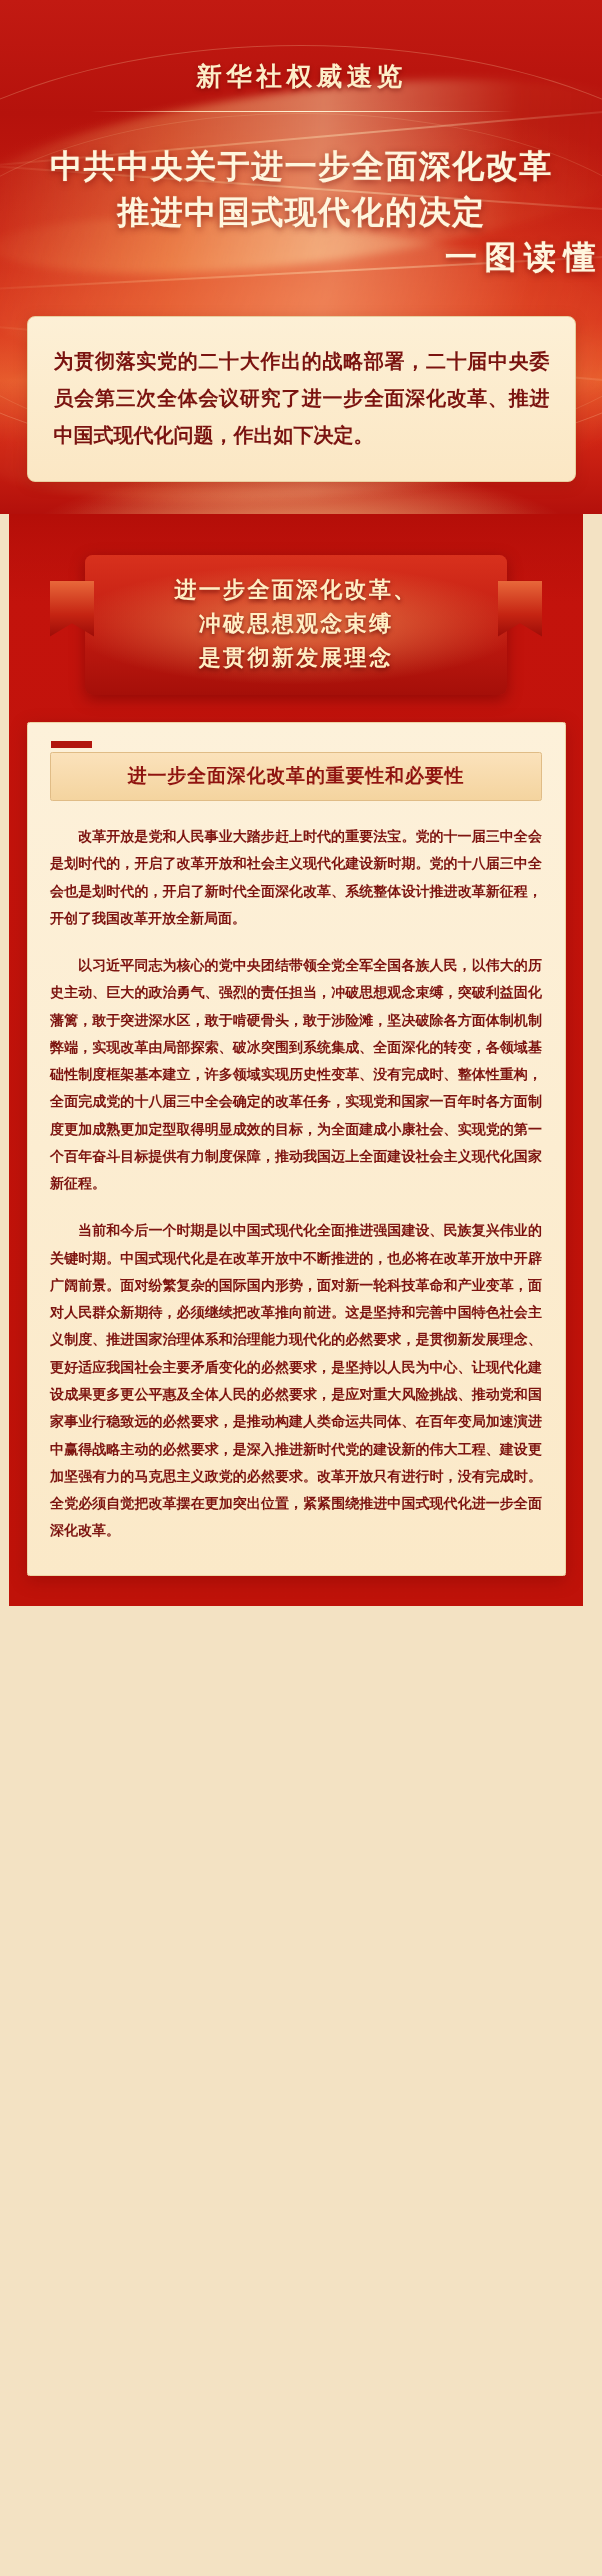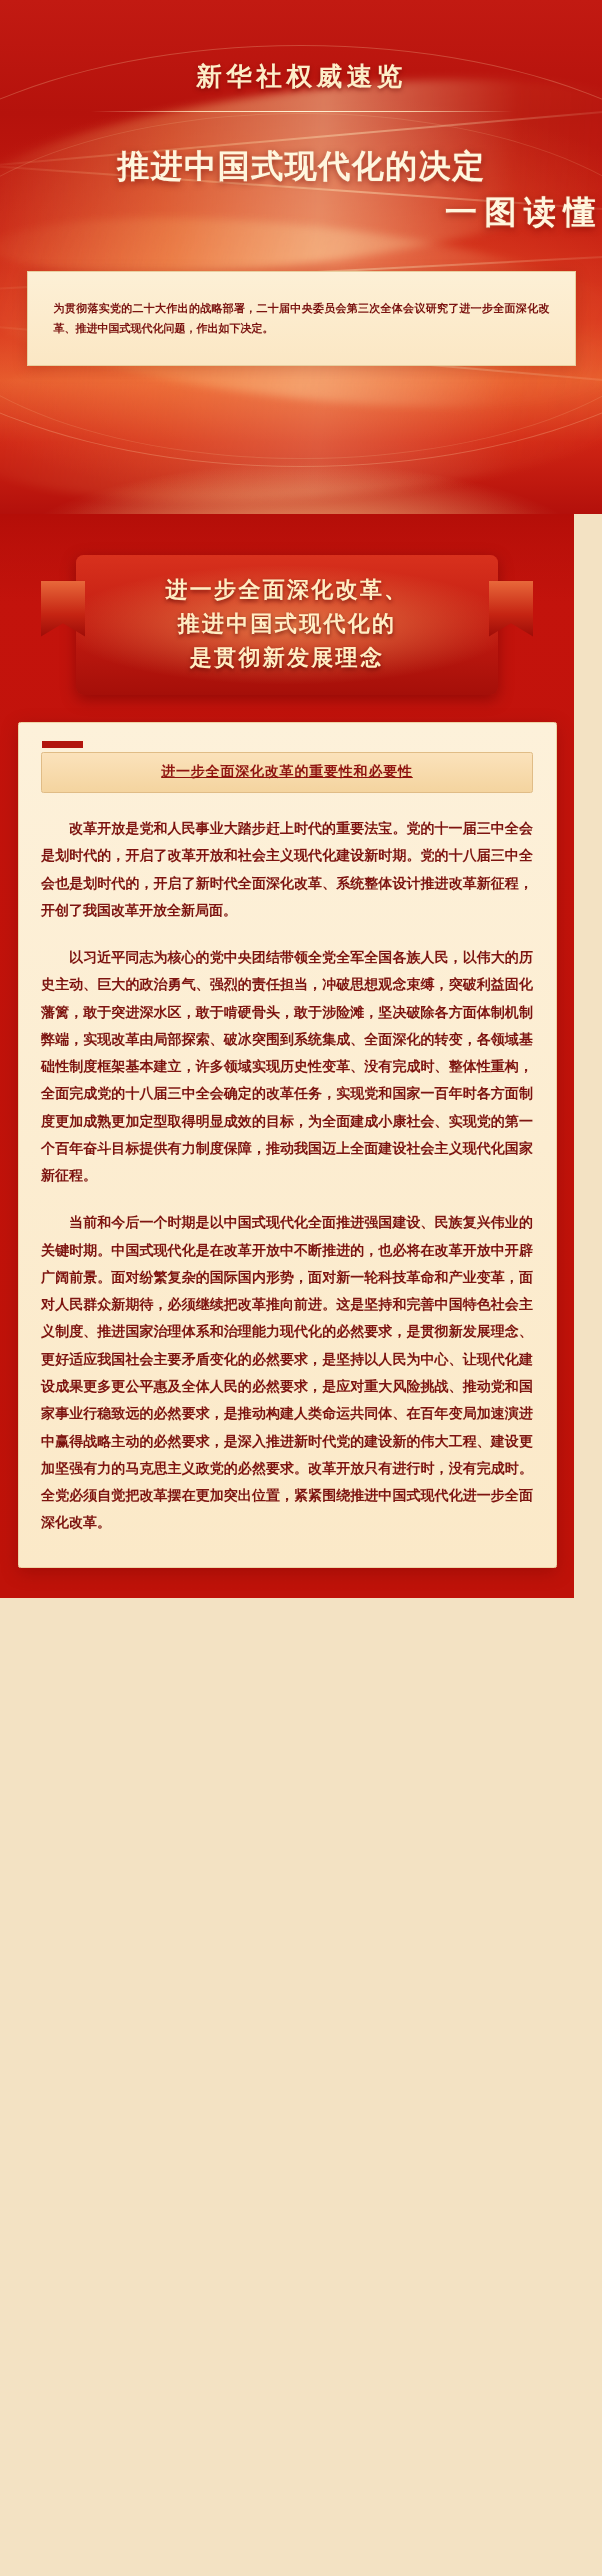--- a/index.html
+++ b/index.html
@@ -93,38 +93,39 @@
     position: relative;
     z-index: 6;
     margin: 0 auto;
     width: 603px;
     padding: 0 27px;
   }
   .intro-card {
     margin-top: 36px;
     background: linear-gradient(180deg, #fdf0d6 0%, #fbe7c4 100%);
     border: 0.8px solid #e8cfa0;
-    border-radius: 0;
+    border-radius: 8px;
     padding: 25.6px 25.6px 27px;
     box-shadow: 0 3px 13.6px rgba(120,20,0,.22);
     color: #7a1310;
-    font-size: 11px;
+    font-size: 20px;
     line-height: 1.85;
     text-align: justify;
     font-weight: bold;
   }
   .intro-card .indent { text-indent: 0; }
 
   
   .paper {
     position: relative;
     width: 574px;
     background:
       linear-gradient(180deg, #c9150e 0%, #c3130c 6%, #bf1209 100%);
     padding-bottom: 30px;
+    margin-left: 9px;
   }
   .paper-gradient-top {
     position: absolute;
     top: 0; left: 0; right: 0; height: 90px;
     background: linear-gradient(180deg, rgba(180,14,8,1) 0%, rgba(201,21,14,0) 100%);
   }
 
   
   .section-banner {
     position: relative;
@@ -180,25 +181,24 @@
   }
   .subhead {
     position: relative;
     margin: 3px auto 22.6px;
     width: 100%;
     text-align: center;
     background: linear-gradient(180deg, #fbe2bb 0%, #f4d49f 100%);
     border: 0.8px solid #e0bc86;
     border-radius: 2.3px;
     padding: 10.5px 7.5px;
-    font-size: 14px;
+    font-size: 19px;
     font-weight: bold;
     letter-spacing: 0.8px;
     color: #8f1410;
-    text-decoration: underline;
   }
   .subhead::before {
     content: "";
     position: absolute;
     top: -12px; left: 0;
     width: 41px; height: 7.5px;
     background: #b2160e;
   }
   .para {
     color: #7d1410;
@@ -225,39 +225,40 @@
     <div class="ray" style="top:271px; transform: rotate(-3deg);"></div>
     <div class="ray" style="top:354px; transform: rotate(5deg);"></div>
     <div class="arc" style="left:-151px; top:45px; width:904px; height:422px;"></div>
     <div class="arc" style="left:-90px; top:113px; width:783px; height:346px; opacity:.6;"></div>
     <div class="glow-bottom"></div>
 
     <div class="hero-top-title">新华社权威速览</div>
     <div class="hero-rule"></div>
 
     <div class="hero-main-title">
+      <div>中共中央关于进一步全面深化改革</div>
       <div>推进中国式现代化的决定</div>
       <div class="l3">一图读懂</div>
     </div>
 
     <div class="intro-wrap">
       <div class="intro-card">
         <span class="indent">为贯彻落实党的二十大作出的战略部署，二十届中央委员会第三次全体会议研究了进一步全面深化改革、推进中国式现代化问题，作出如下决定。</span>
       </div>
     </div>
   </div>
 
   <div class="paper">
     <div class="paper-gradient-top"></div>
 
     <div class="section-banner">
       <div class="banner-plate">
         <div class="banner-text">
           <div>进一步全面深化改革、</div>
-          <div>推进中国式现代化的</div>
+          <div>冲破思想观念束缚</div>
           <div>是贯彻新发展理念</div>
         </div>
       </div>
     </div>
 
     <div class="content-card">
       <div class="subhead">进一步全面深化改革的重要性和必要性</div>
       <p class="para">改革开放是党和人民事业大踏步赶上时代的重要法宝。党的十一届三中全会是划时代的，开启了改革开放和社会主义现代化建设新时期。党的十八届三中全会也是划时代的，开启了新时代全面深化改革、系统整体设计推进改革新征程，开创了我国改革开放全新局面。</p>
       <p class="para">以习近平同志为核心的党中央团结带领全党全军全国各族人民，以伟大的历史主动、巨大的政治勇气、强烈的责任担当，冲破思想观念束缚，突破利益固化藩篱，敢于突进深水区，敢于啃硬骨头，敢于涉险滩，坚决破除各方面体制机制弊端，实现改革由局部探索、破冰突围到系统集成、全面深化的转变，各领域基础性制度框架基本建立，许多领域实现历史性变革、没有完成时、整体性重构，全面完成党的十八届三中全会确定的改革任务，实现党和国家一百年时各方面制度更加成熟更加定型取得明显成效的目标，为全面建成小康社会、实现党的第一个百年奋斗目标提供有力制度保障，推动我国迈上全面建设社会主义现代化国家新征程。</p>
       <p class="para">当前和今后一个时期是以中国式现代化全面推进强国建设、民族复兴伟业的关键时期。中国式现代化是在改革开放中不断推进的，也必将在改革开放中开辟广阔前景。面对纷繁复杂的国际国内形势，面对新一轮科技革命和产业变革，面对人民群众新期待，必须继续把改革推向前进。这是坚持和完善中国特色社会主义制度、推进国家治理体系和治理能力现代化的必然要求，是贯彻新发展理念、更好适应我国社会主要矛盾变化的必然要求，是坚持以人民为中心、让现代化建设成果更多更公平惠及全体人民的必然要求，是应对重大风险挑战、推动党和国家事业行稳致远的必然要求，是推动构建人类命运共同体、在百年变局加速演进中赢得战略主动的必然要求，是深入推进新时代党的建设新的伟大工程、建设更加坚强有力的马克思主义政党的必然要求。改革开放只有进行时，没有完成时。全党必须自觉把改革摆在更加突出位置，紧紧围绕推进中国式现代化进一步全面深化改革。</p>

